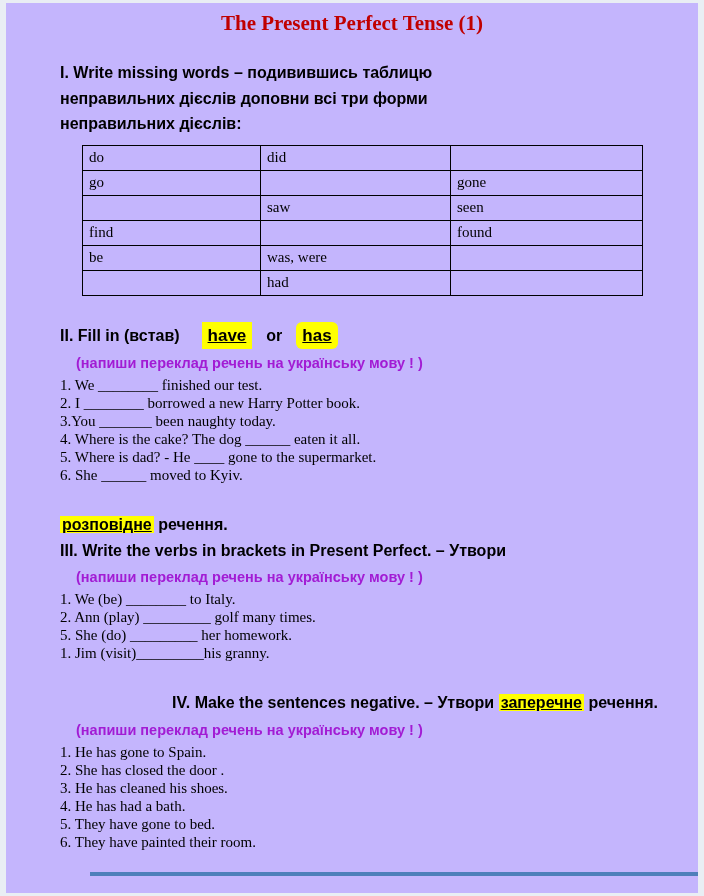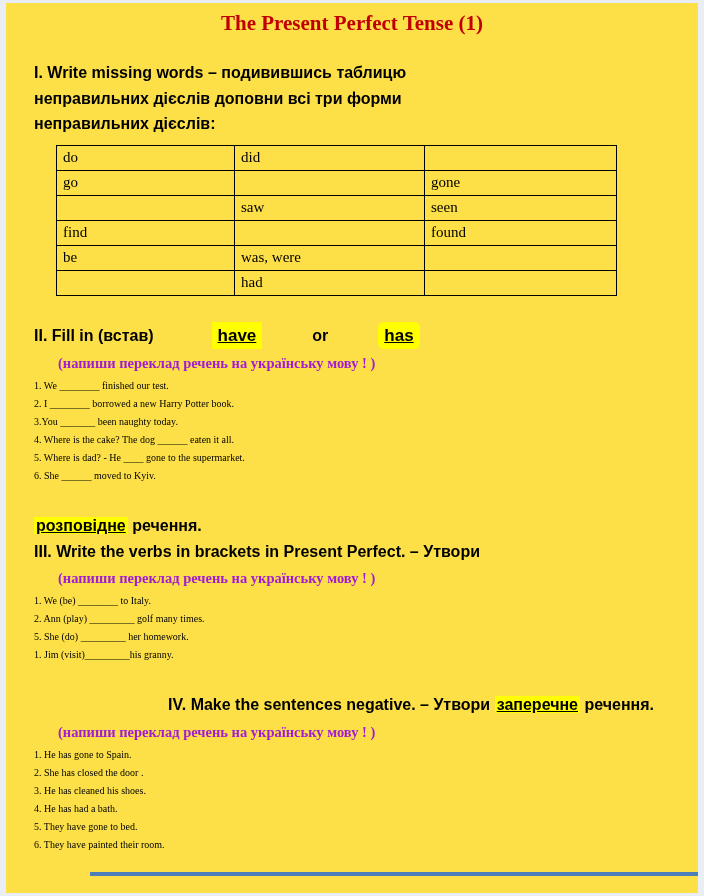--- a/index.html
+++ b/index.html
@@ -7,32 +7,32 @@
   body {
     background: #e9eef4;
     font-family: "Liberation Serif", serif;
     color: #000;
   }
   .page {
     position: relative;
     width: 692px;
     height: 890px;
     margin: 3px auto 0 auto;
-    background: #fde047;
+    background: #c4b5fd;
     overflow: hidden;
   }
   .title {
     margin-top: 8px;
     text-align: center;
     font-family: "Liberation Serif", serif;
     font-weight: bold;
     font-size: 21px;
     color: #c00000;
   }
-  .content { padding-left: 28px; padding-right: 40px; }
+  .content { padding-left: 54px; padding-right: 40px; }
   .sec-heading {
     font-family: "Liberation Sans", sans-serif;
     font-weight: bold;
     font-size: 16px;
     line-height: 1.6;
     color: #000;
   }
   .sec1-heading { margin-top: 24px; max-width: 452px; }
   .verb-table {
     margin-top: 8px;
@@ -43,46 +43,46 @@
   }
   .verb-table td {
     border: 1px solid #000;
     height: 25px;
     padding: 2px 6px;
     vertical-align: middle;
   }
   .verb-table td.c1 { width: 178px; }
   .verb-table td.c2 { width: 190px; }
   .verb-table td.c3 { width: 192px; }
-  .sec2-heading { margin-top: 26px; display: flex; align-items: baseline; gap: 36px; }
+  .sec2-heading { margin-top: 26px; display: flex; align-items: baseline; }
   .hl {
     background: #ffff00;
     text-decoration: underline;
     font-family: "Liberation Sans", sans-serif;
     font-weight: bold;
   }
   .hl-word {
     font-size: 17px;
     padding: 0 6px;
     margin-left: 22px;
   }
   .hl-word.second { margin-left: 14px; border-radius: 6px; }
   .conj { margin-left: 14px; }
   .note {
     margin-top: 6px;
-    margin-left: 24px;
-    font-family: Liberation Serif, serif;
+    margin-left: 16px;
+    font-family: Liberation Sans, sans-serif;
     font-weight: bold;
     font-size: 14.5px;
     color: #a21cd4;
   }
   .ex-list { margin-top: 5px; }
   .ex-line {
     font-family: "Liberation Serif", serif;
-    font-size: 10px;
+    font-size: 15px;
     line-height: 18px;
     white-space: pre;
   }
   .sec3-heading { margin-top: 28px; }
   .sec4-heading { margin-top: 28px; max-width: 620px; text-align: right; }
   .hl-inline { padding: 0 2px; font-size: 16px; }
   .footer-line {
     position: absolute;
     left: 84px;
     right: 0;

